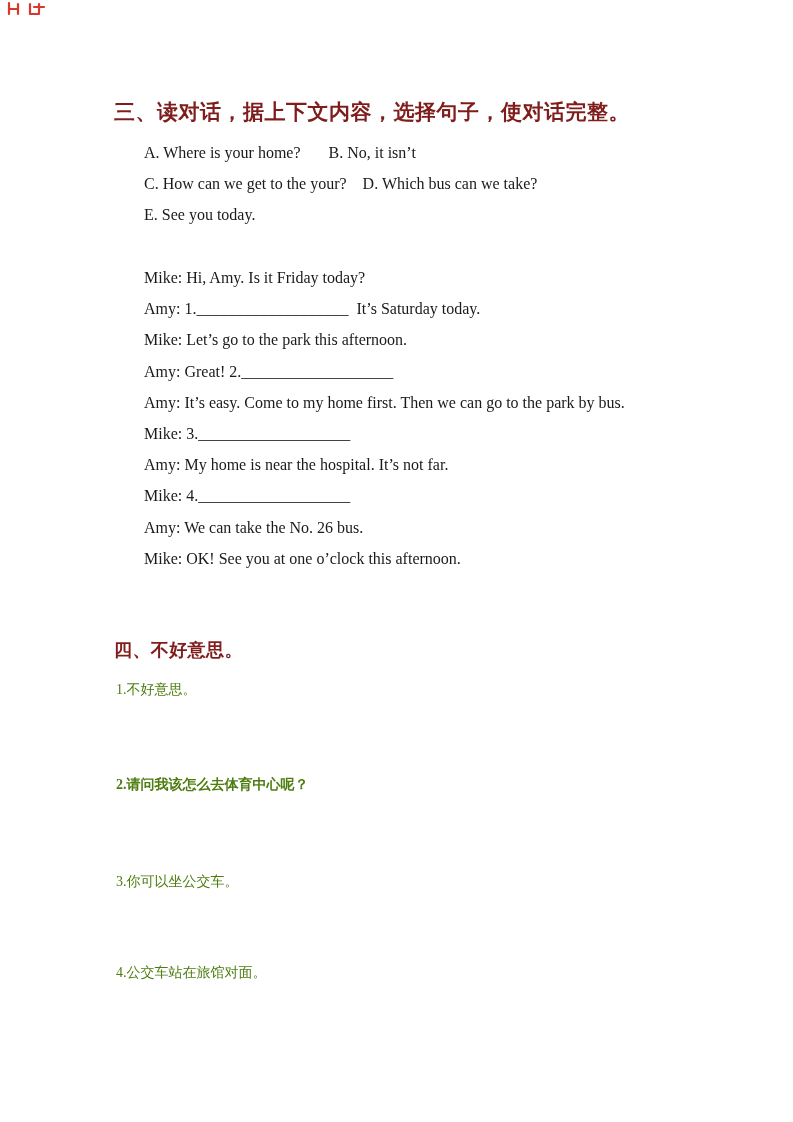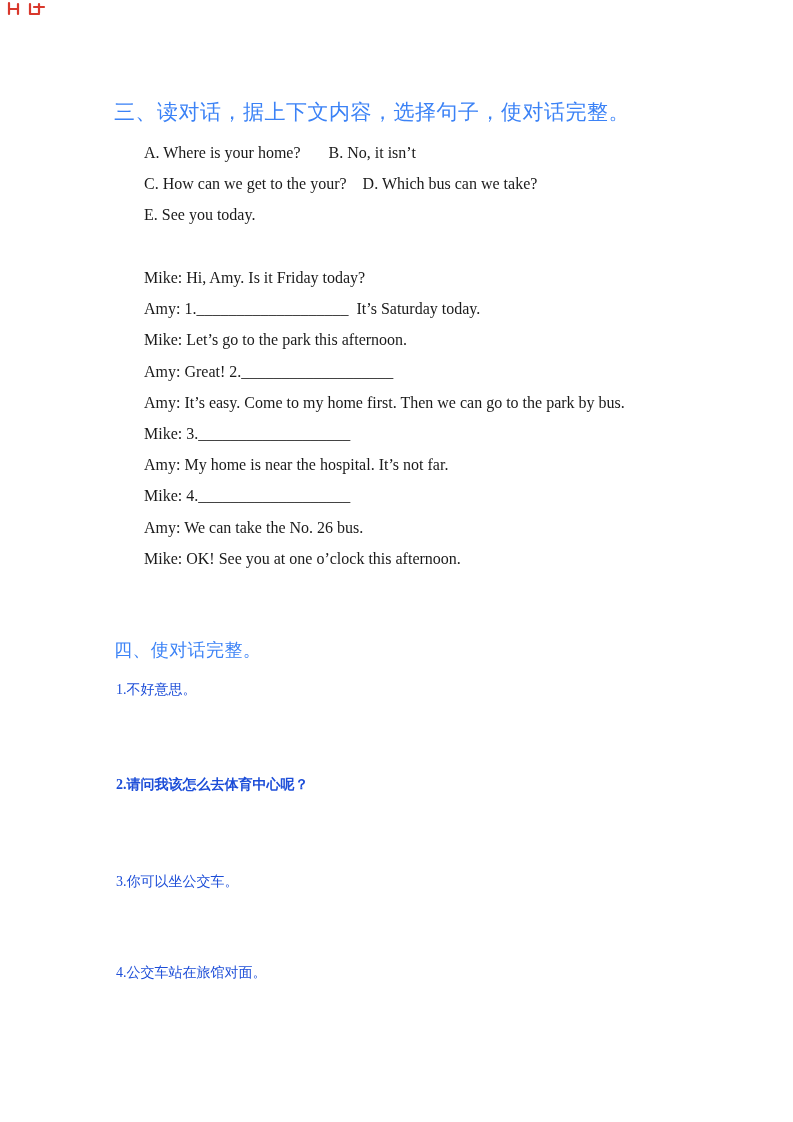--- a/index.html
+++ b/index.html
@@ -14,23 +14,23 @@
   .page { position: absolute; inset: 0; width: 793px; height: 1122px; background: #ffffff; }
 
   .corner-marks {
     position: absolute; left: 6px; top: 1px; width: 42px; height: 16px;
   }
   .corner-marks path { stroke: #d9382c; stroke-width: 2.2; fill: none; stroke-linecap: round; }
 
   .sec-heading {
     position: absolute;
     left: 114px;
-    font-weight: normal;
+    font-weight: bold;
     line-height: 1.2;
-    color: #3b82f6;
+    color: #7f1d1d;
     white-space: pre;
   }
   .sec-heading.h3 { top: 100px; font-size: 21px; letter-spacing: 0.5px; }
   .sec-heading.h4 { top: 640px; font-size: 18px; letter-spacing: 0.4px; }
 
   .textblock {
     position: absolute;
     left: 144px;
     font-size: 16px;
   }
@@ -41,21 +41,21 @@
   }
   .options-block  { top: 137px; }
   .dialogue-block { top: 262px; }
 
   .trans-item {
     position: absolute;
     left: 116px;
     font-size: 14px;
     line-height: 1.3;
     white-space: pre;
-    color: #1d4ed8;
+    color: #4d7c0f;
   }
   .trans-1 { top: 681px; }
   .trans-2 { top: 776px; font-weight: bold; }
   .trans-3 { top: 873px; font-family: Liberation Serif, serif; }
   .trans-4 { top: 964px; text-align: center; }
 </style>
 </head>
 <body style="background: rgb(255, 255, 255); color: rgb(26, 26, 26);">
 
 <div class="page">
@@ -79,20 +79,20 @@
     <p>Mike: Let’s go to the park this afternoon.</p>
     <p>Amy: Great! 2.___________________</p>
     <p>Amy: It’s easy. Come to my home first. Then we can go to the park by bus.</p>
     <p>Mike: 3.___________________</p>
     <p>Amy: My home is near the hospital. It’s not far.</p>
     <p>Mike: 4.___________________</p>
     <p>Amy: We can take the No. 26 bus.</p>
     <p>Mike: OK! See you at one o’clock this afternoon.</p>
   </div>
 
-  <div class="sec-heading h4">四、使对话完整。</div>
+  <div class="sec-heading h4">四、不好意思。</div>
 
   <div class="trans-item trans-1">1.不好意思。</div>
   <div class="trans-item trans-2">2.请问我该怎么去体育中心呢？</div>
   <div class="trans-item trans-3">3.你可以坐公交车。</div>
   <div class="trans-item trans-4">4.公交车站在旅馆对面。</div>
 
 </div>
 
 </body></html>

